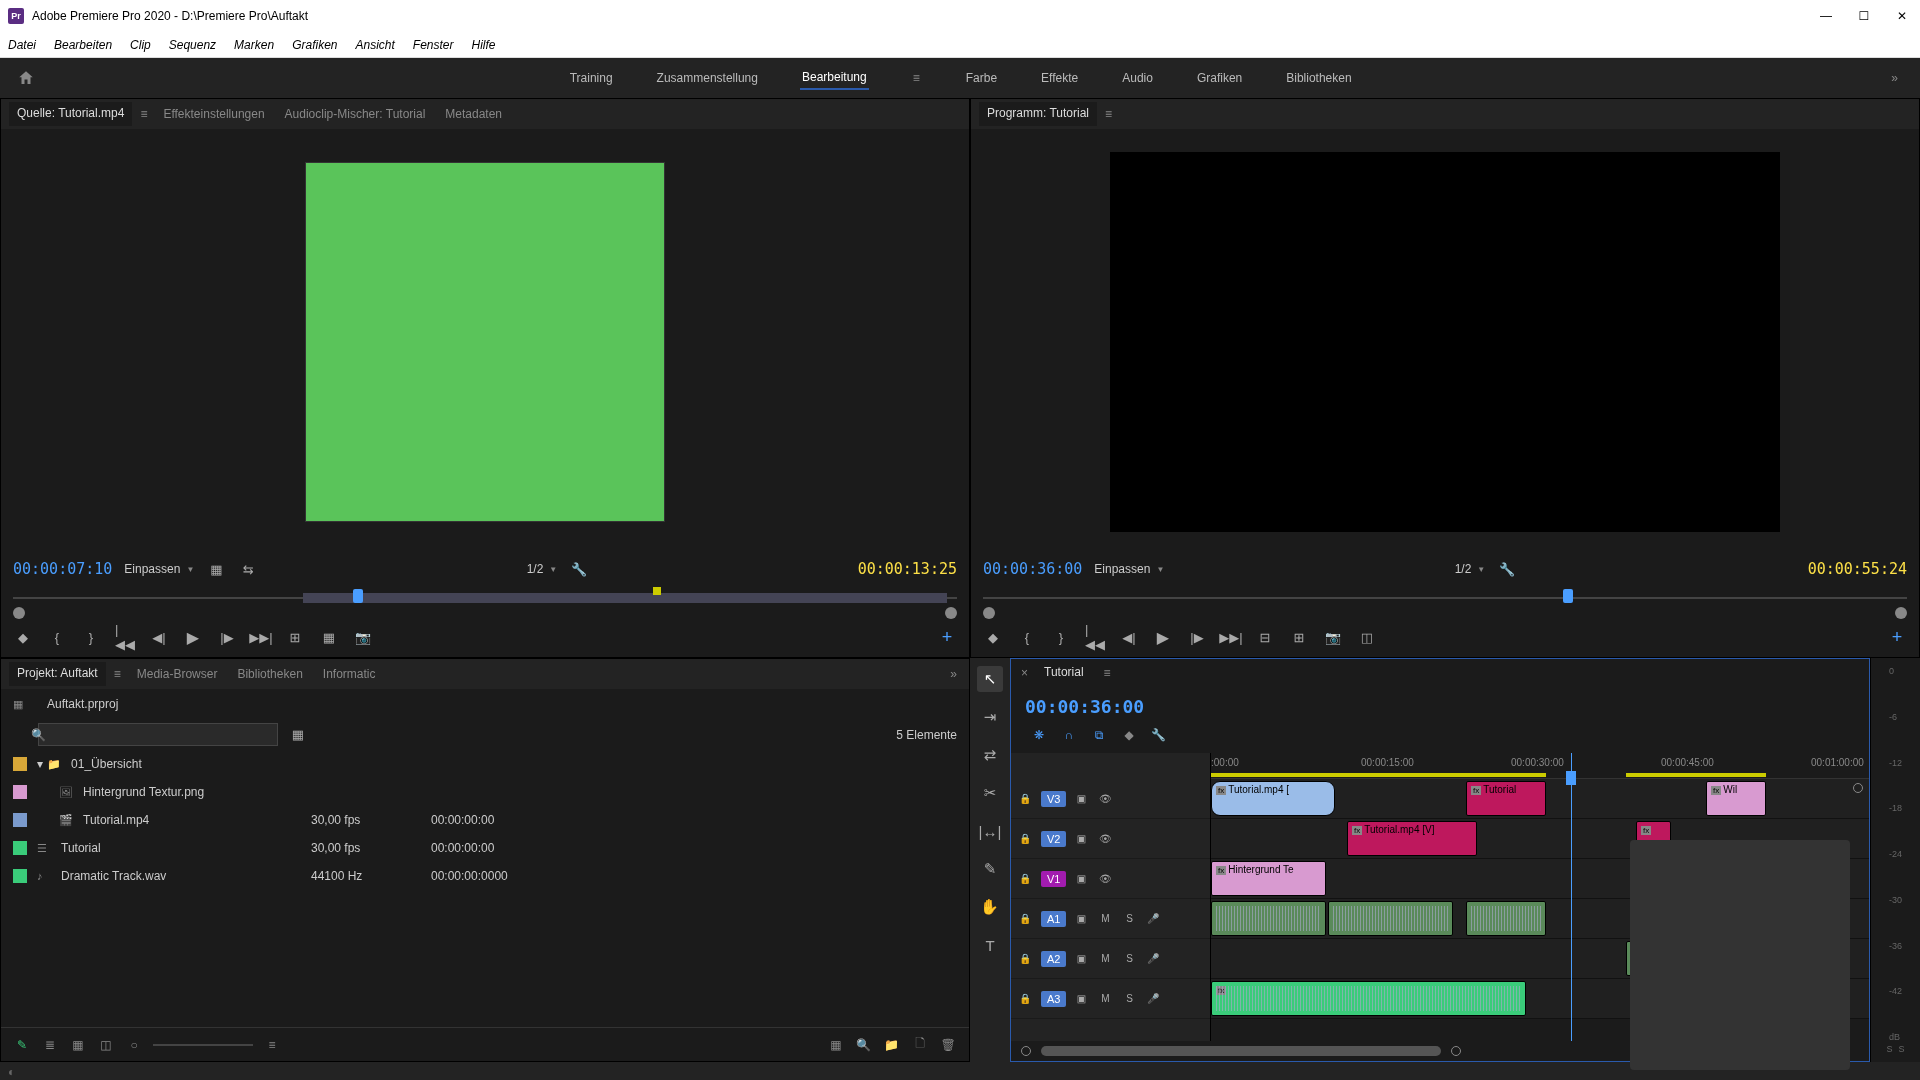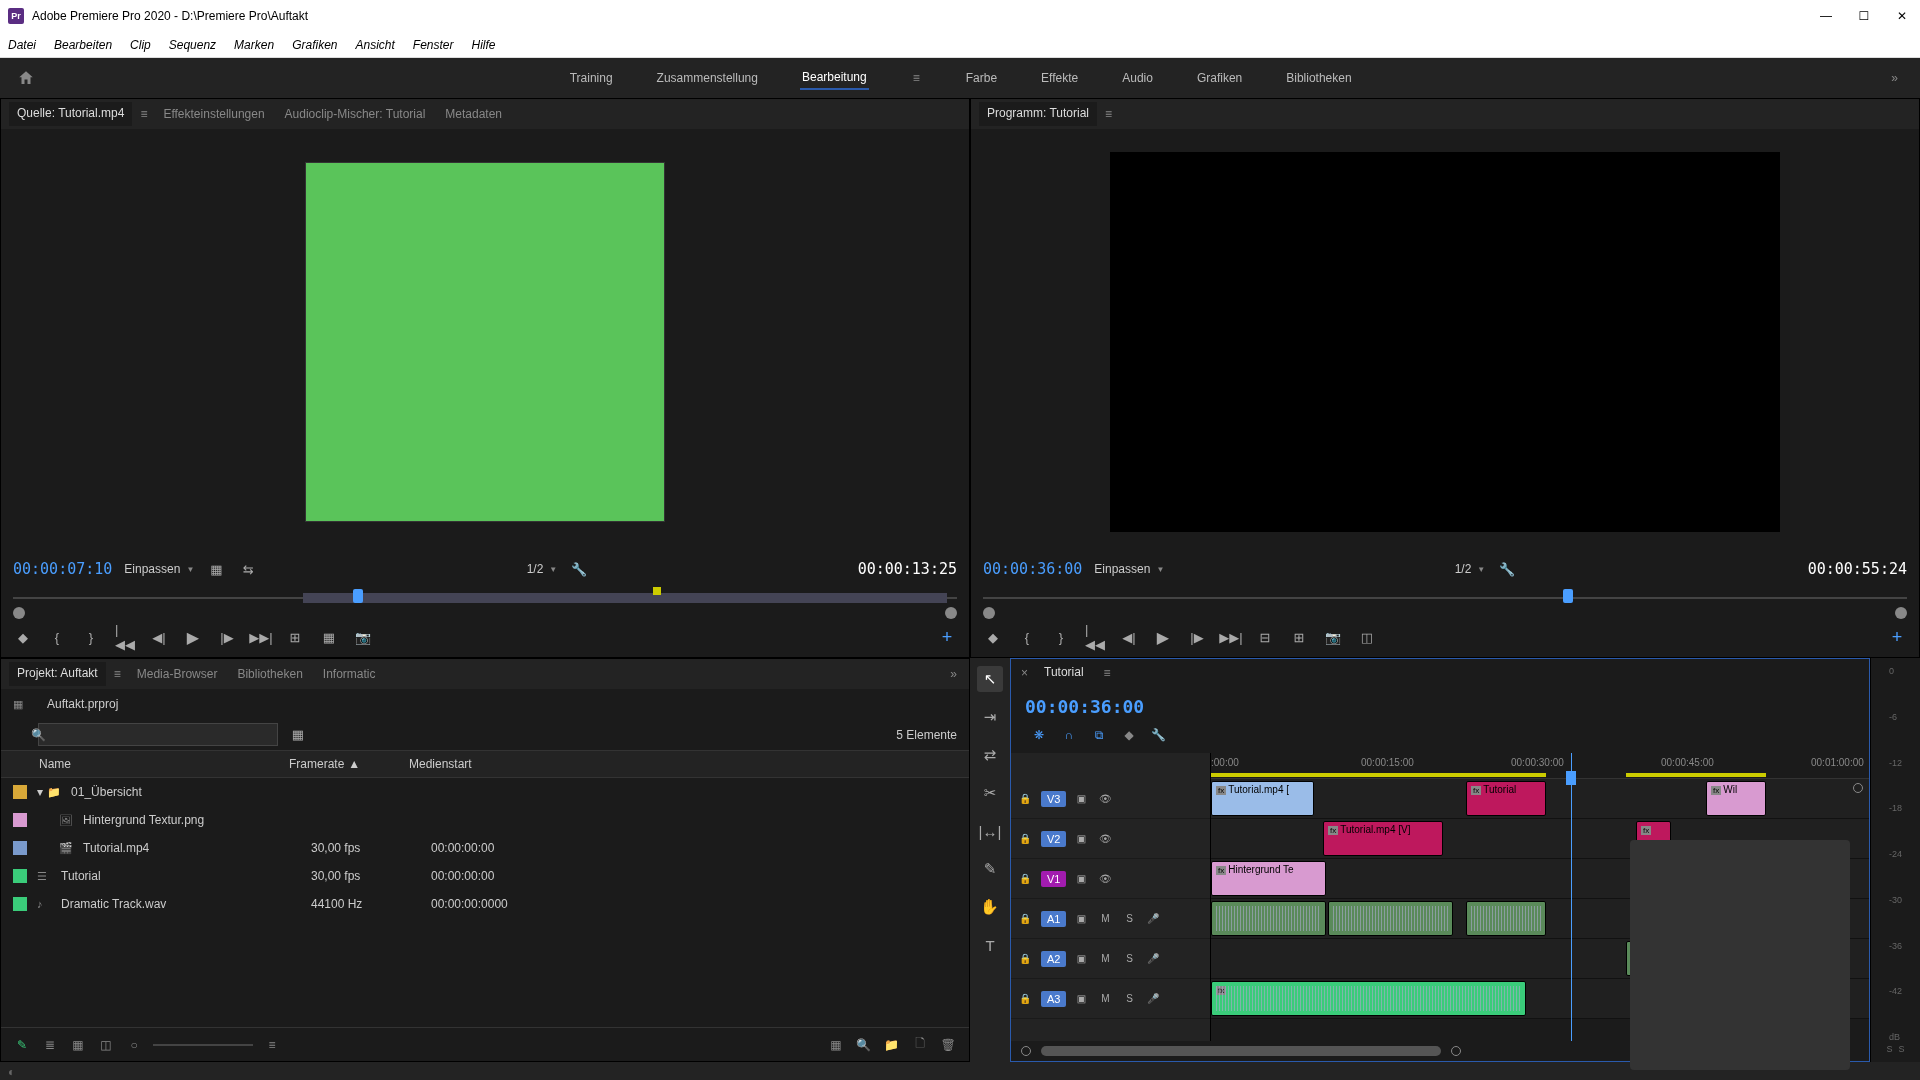--- a/index.html
+++ b/index.html
@@ -33,21 +33,21 @@
 .ptab.active { color: #ddd; background: #1b1b1b; border-bottom: 2px solid #1b1b1b; }
 .ptab-menu { color: #888; padding: 0 4px; }
 
 
 .monitor-body { display: flex; flex-direction: column; height: calc(100% - 30px); }
 .viewer { flex: 1; display: flex; align-items: center; justify-content: center; background: #1b1b1b; padding: 8px; }
 .vid-placeholder { width: 360px; height: 360px; background: #5ac45a; position: relative; border: 1px solid #333; }
 .vid-black { width: 670px; height: 380px; background: #000; }
 .monitor-info { display: flex; align-items: center; padding: 4px 12px; gap: 12px; }
 .tc { color: #4a9eff; font-family: monospace; font-size: 15px; }
-.tc-right { color: #ffffff; margin-left: auto; font-family: monospace; font-size: 15px; }
+.tc-right { color: #fde047; margin-left: auto; font-family: monospace; font-size: 15px; }
 .fit-sel { color: #ccc; background: transparent; border: none; font-size: 12px; display: flex; align-items: center; gap: 6px; }
 .caret { font-size: 8px; color: #888; }
 .scrub { height: 26px; position: relative; margin: 4px 12px; }
 .scrub-track { position: absolute; top: 10px; left: 0; right: 0; height: 2px; background: #444; }
 .scrub-range { position: absolute; top: 6px; height: 10px; background: #555; }
 .scrub-head { position: absolute; top: 2px; width: 10px; height: 14px; background: #4a9eff; border-radius: 2px; }
 .scrub-ends { position: absolute; top: 20px; width: 12px; height: 12px; background: #888; border-radius: 50%; }
 .transport { height: 40px; display: flex; align-items: center; justify-content: center; gap: 14px; padding: 0 12px; }
 .tbtn { width: 20px; height: 20px; color: #aaa; cursor: pointer; display: flex; align-items: center; justify-content: center; font-size: 13px; }
 .tbtn.play { font-size: 16px; }
@@ -280,29 +280,20 @@
         <span class="row-icon">▦</span>
         <span>Auftakt.prproj</span>
       </div>
       <div class="proj-search">
         <span style="position:relative; left:18px; color:#888;">🔍</span>
         <input type="text" style="">
         <span class="tbtn">▦</span>
         <span class="proj-count">5 Elemente</span>
       </div>
       <div class="proj-table">
-        <div class="proj-thead">
-          <div style="width:26px;"></div>
-          <div class="col-name">Name</div>
-          <div class="col-fr">
-              <span>Framerate</span>
-              <span>▲</span>
-            </div>
-          <div class="col-ms">Medienstart</div>
-        </div>
         <div id="proj-rows">
             <div class="proj-row">
               <div class="swatch" style="background: rgb(216, 168, 56);"></div>
               <span style="margin-right: 4px;">▾</span>
               <span class="row-icon">📁</span>
               <div class="col-name" style="flex: 0 0 236px;">01_Übersicht</div>
               <div class="col-fr"></div>
               <div class="col-ms"></div>
             </div>
             <div class="proj-row">
@@ -434,26 +425,26 @@
           <div class="ruler-mark" style="left: 0px;">:00:00</div>
               <div class="ruler-mark" style="left: 150px;">00:00:15:00</div>
               <div class="ruler-mark" style="left: 300px;">00:00:30:00</div>
               <div class="ruler-mark" style="left: 450px;">00:00:45:00</div>
               <div class="ruler-mark" style="left: 600px;">00:01:00:00</div>
             </div>
           <div class="playhead" id="playhead" style="left: 360px;">
               <div class="playhead-top"></div>
             </div>
           <div class="track-lane" id="lane-V3">
-              <div class="clip video sel" style="left: 0px; width: 103px;"><span class="fx">fx</span><span>Tutorial.mp4 [</span></div>
+              <div class="clip video sel" style="left: 0px; width: 124px; border-radius: 9px;"><span class="fx">fx</span><span>Tutorial.mp4 [</span></div>
               <div class="clip video" style="left: 255px; width: 80px;"><span class="fx">fx</span><span>Tutorial</span></div>
               <div class="clip graphic" style="left: 495px; width: 60px;"><span class="fx">fx</span><span>Wil</span></div>
             </div>
           <div class="track-lane" id="lane-V2">
-              <div class="clip video" style="left: 112px; width: 120px;"><span class="fx">fx</span><span>Tutorial.mp4 [V]</span></div>
+              <div class="clip video" style="left: 136px; width: 130px;"><span class="fx">fx</span><span>Tutorial.mp4 [V]</span></div>
               <div class="clip video" style="left: 425px; width: 35px;"><span class="fx">fx</span><span></span></div>
             </div>
           <div class="track-lane" id="lane-V1">
               <div class="clip graphic" style="left: 0px; width: 115px;"><span class="fx">fx</span><span>Hintergrund Te</span></div>
             </div>
           <div class="track-lane" id="lane-A1">
               <div class="clip audio" style="left: 0px; width: 115px;">
                 <div class="waveform"></div>
               </div>
               <div class="clip audio" style="left: 117px; width: 125px;">

